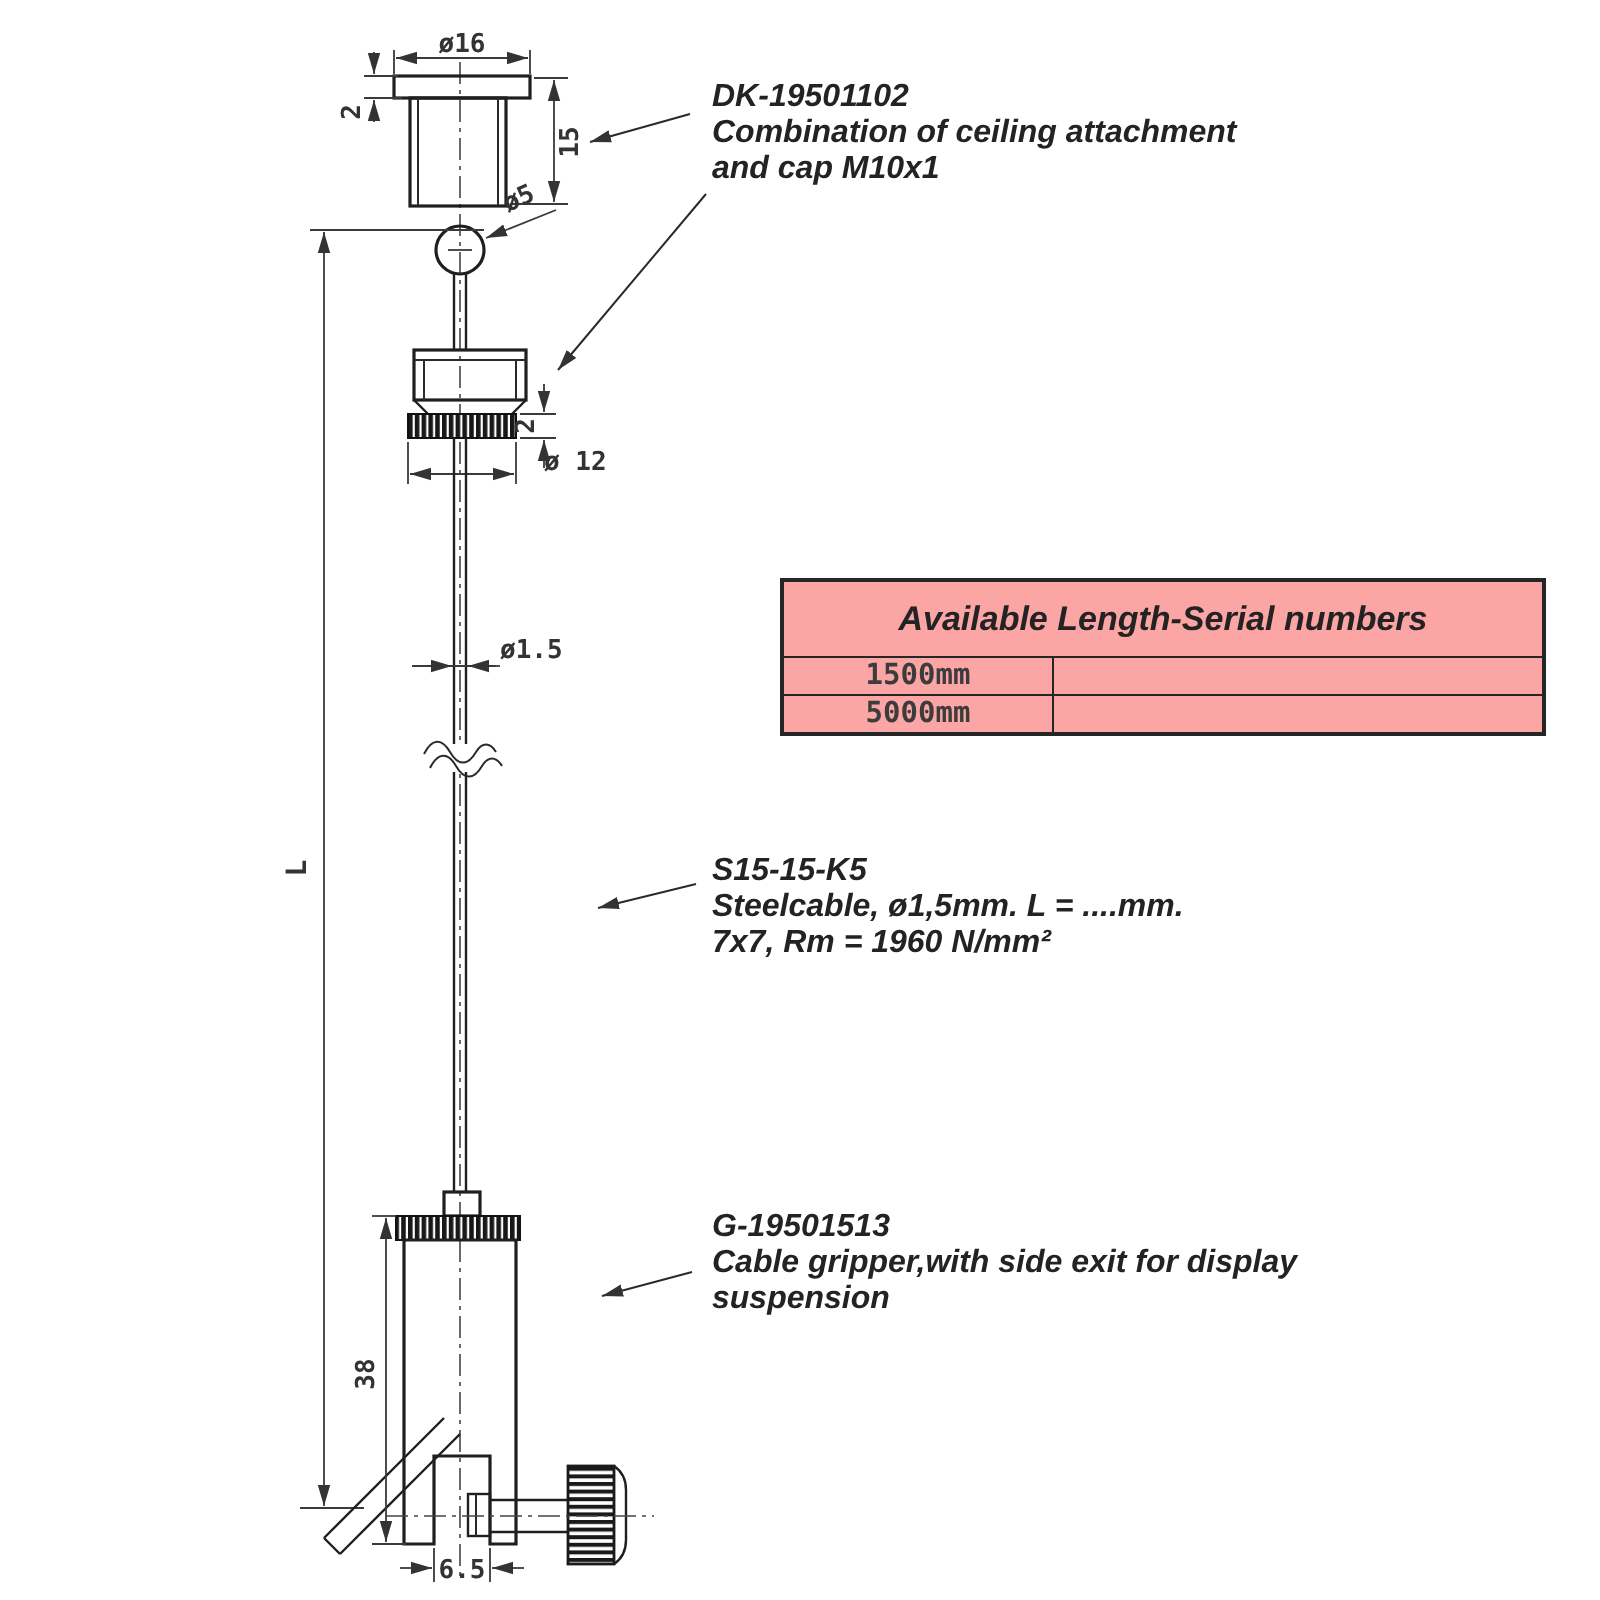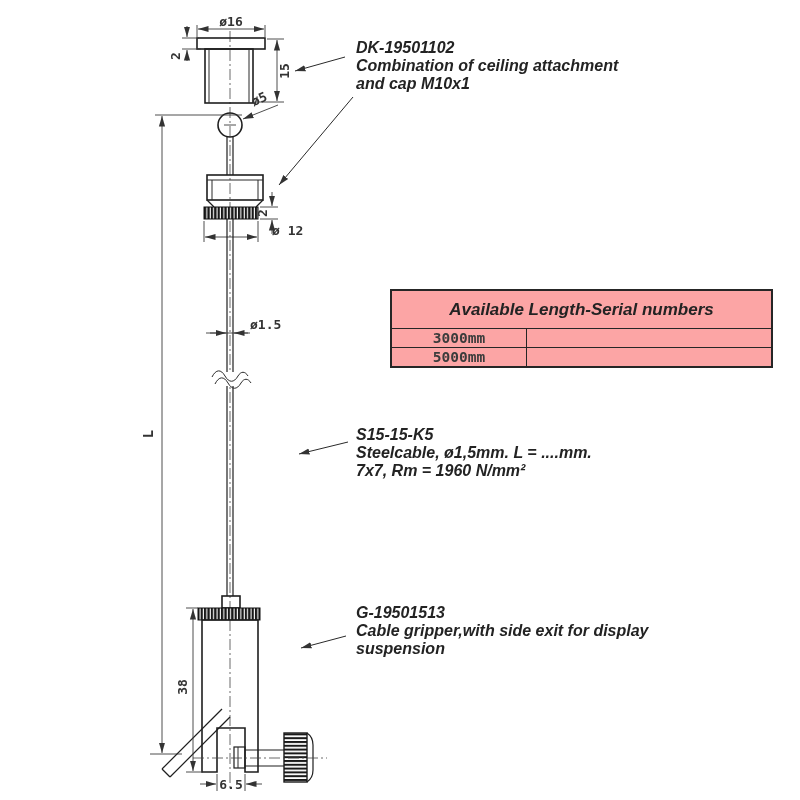--- a/index.html
+++ b/index.html
@@ -209,21 +209,21 @@
     <g>
       <text class="ann" x="356" y="618">G-19501513</text>
       <text class="ann" x="356" y="636">Cable gripper,with side exit for display</text>
       <text class="ann" x="356" y="654">suspension</text>
     </g>
   </svg>
 
   <div class="lentable">
     <div class="hdr">Available Length-Serial numbers</div>
     <div class="row">
-      <div class="cell-l">3000mm</div>
+      <div class="cell-l">1500mm</div>
       <div class="cell-r"></div>
     </div>
     <div class="row">
       <div class="cell-l">5000mm</div>
       <div class="cell-r"></div>
     </div>
   </div>
 
 </div>
 

